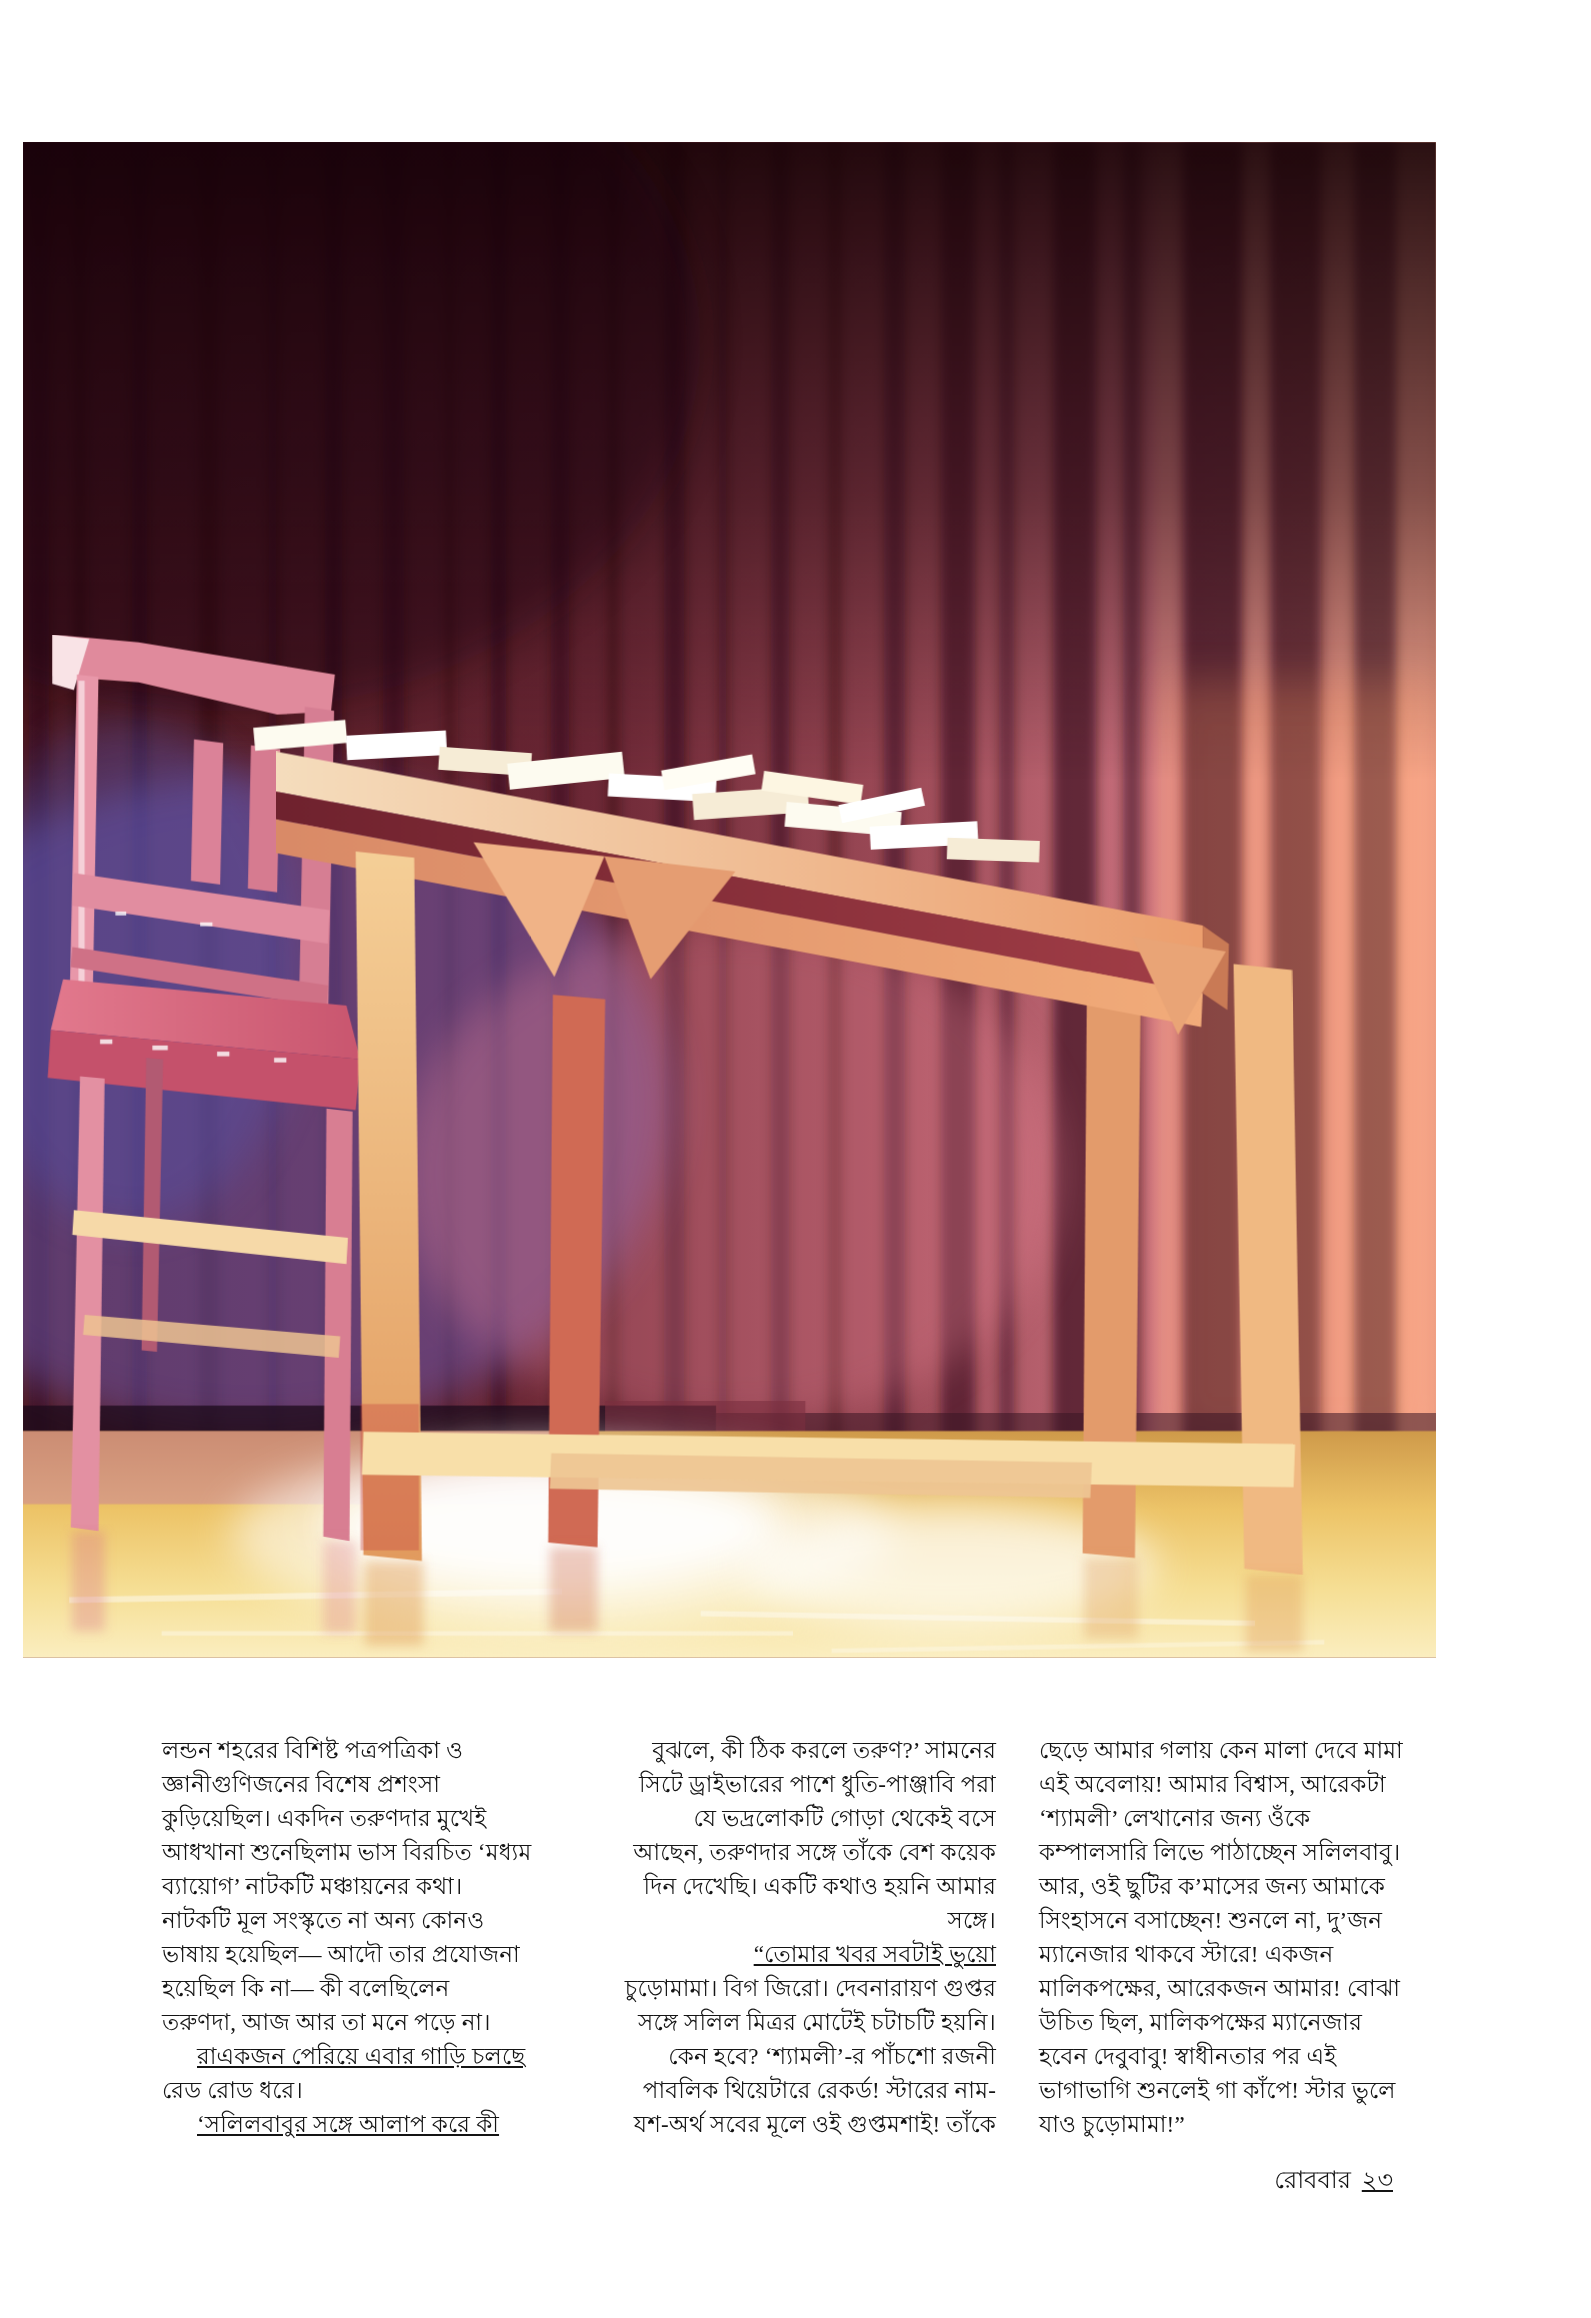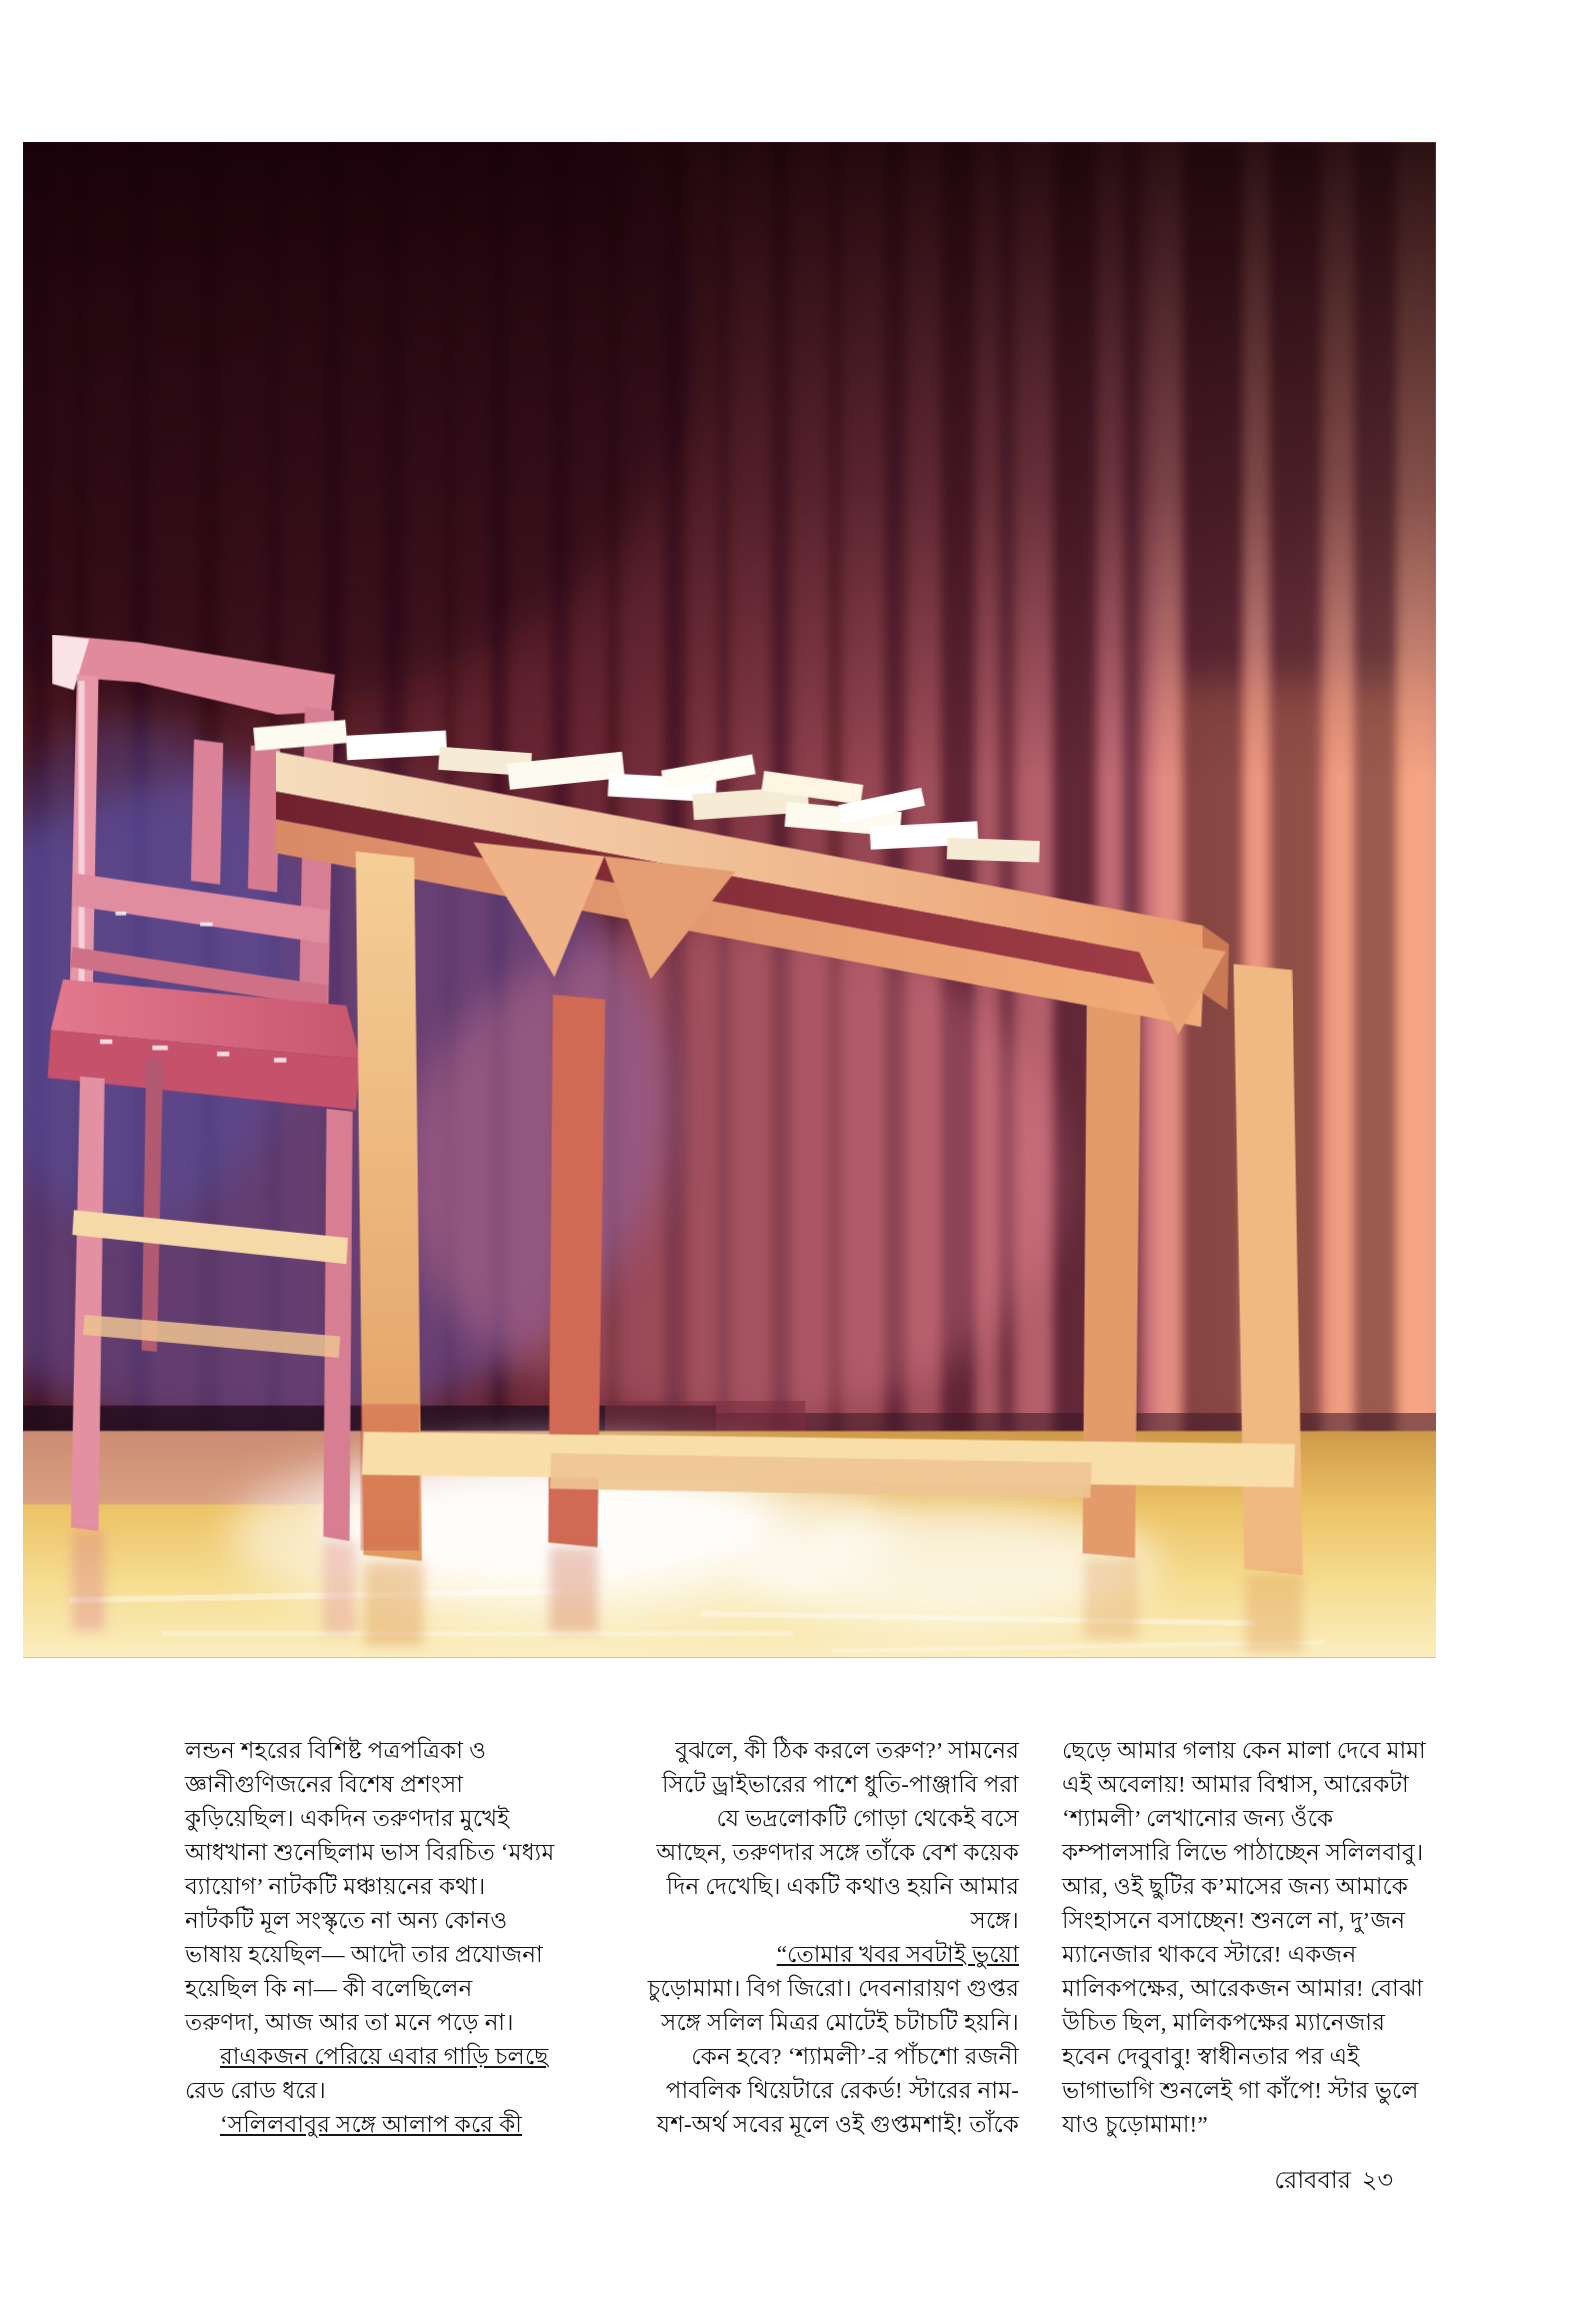--- a/index.html
+++ b/index.html
@@ -8,32 +8,32 @@
     font-family:"Liberation Serif","DejaVu Serif",serif;color:#141414;
     overflow:hidden;
   }
   .photo{
     position:absolute;left:23px;top:142px;width:1413px;height:1516px;
     overflow:hidden;background:#6d2836;
   }
   .photo svg{display:block;width:100%;height:100%;}
   .col{
     position:absolute;top:1734px;font-size:23px;line-height:34px;
-    white-space:nowrap;letter-spacing:0.2px;margin-left:23px;
+    white-space:nowrap;letter-spacing:0.2px;
   }
   .col-1{left:162px;width:396px;}
   .col-2{left:600px;width:396px;text-align:right;}
   .col-3{left:1039px;width:404px;}
   .tline{height:34px;}
   .tline.indent{padding-left:35px;text-decoration:underline;}
   .footer{
     position:absolute;left:1039px;top:2165px;width:354px;
     text-align:right;font-size:24px;line-height:31px;
   }
-  .footer .num{padding-left:10.8px;}
+  .footer .num{padding-left:10.8px;text-decoration:underline;}
 </style>
 </head>
 <body>
 
 <div class="photo">
 <svg viewBox="0 0 1835 1970" preserveAspectRatio="none">
   <defs>
     <linearGradient id="gCurtain" x1="0" y1="0" x2="1" y2="0">
       <stop offset="0" style="stop-color:var(--curtain-dark)"></stop>
       <stop offset="0.40" style="stop-color:var(--curtain-maroon)"></stop>

